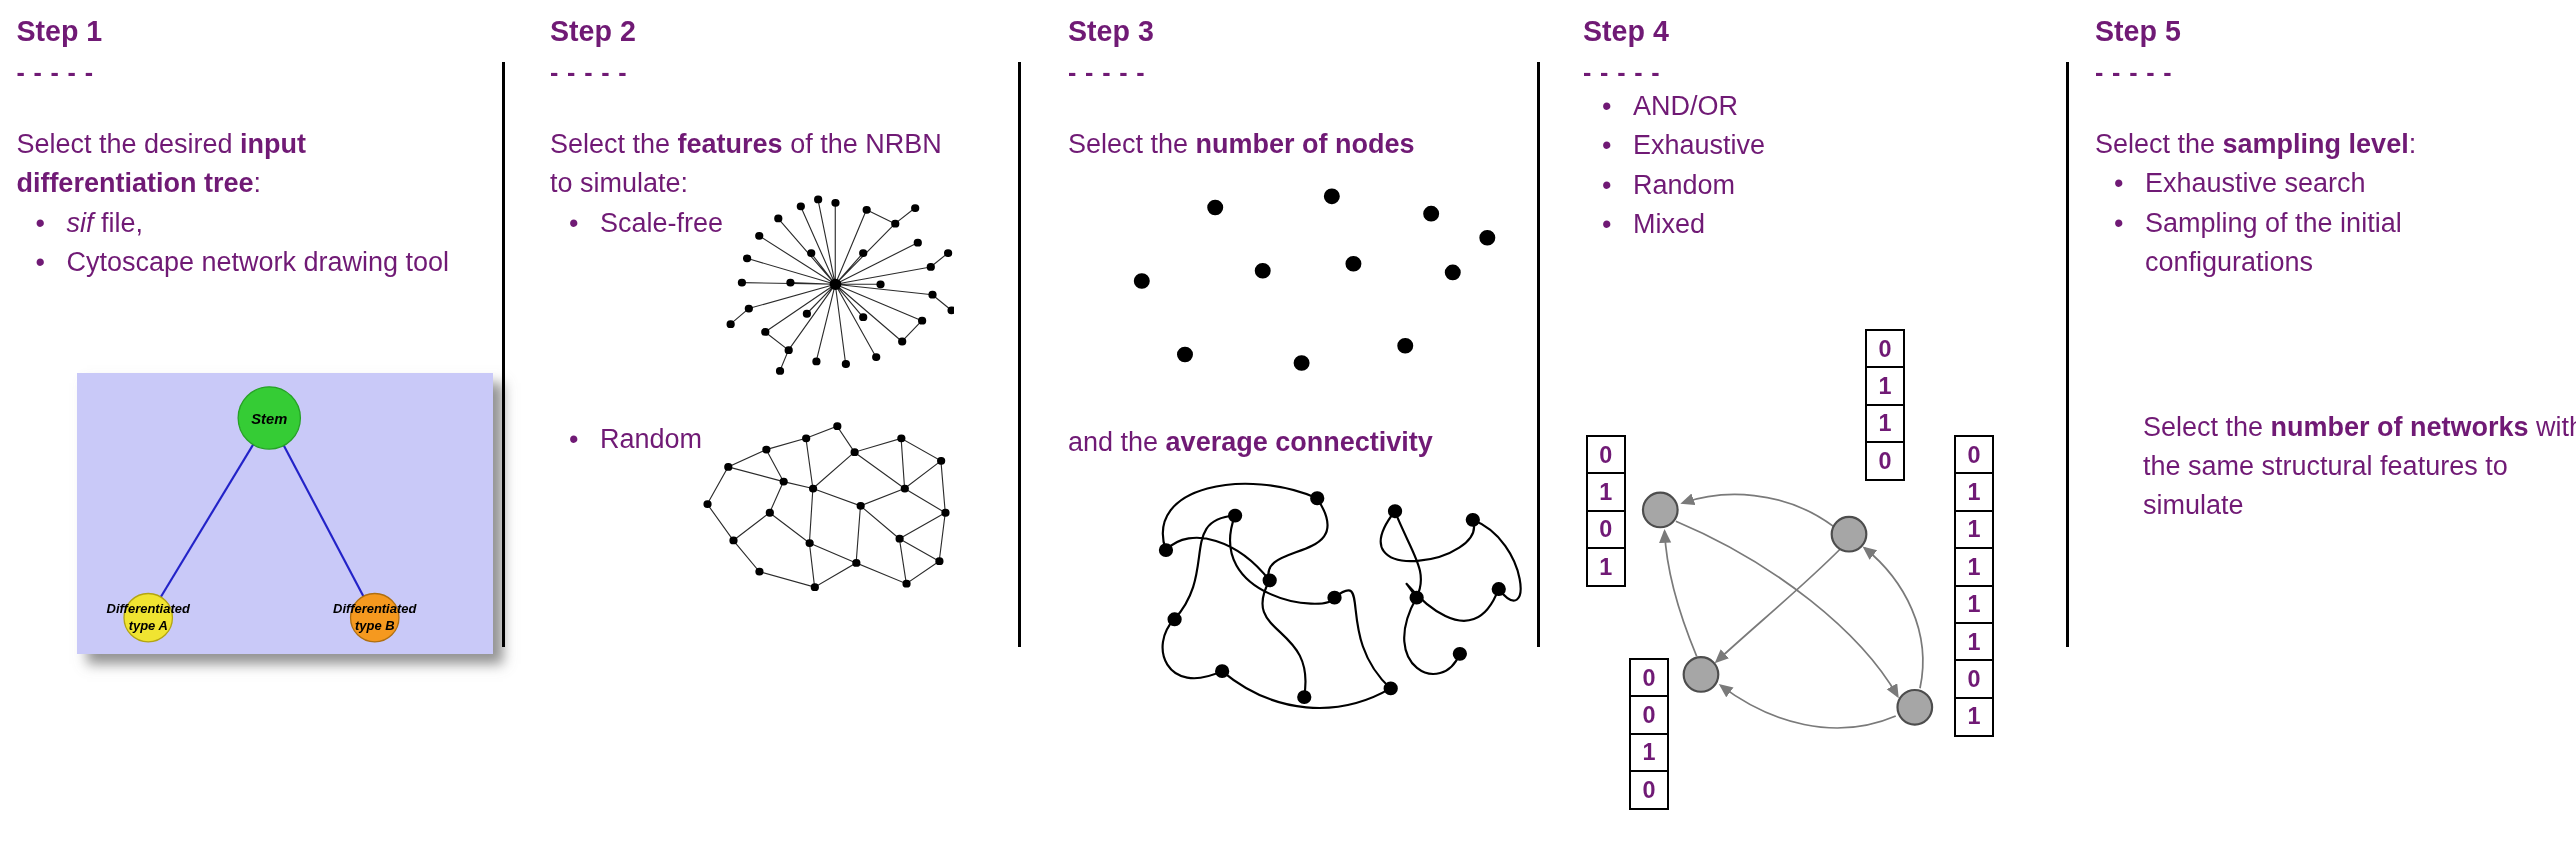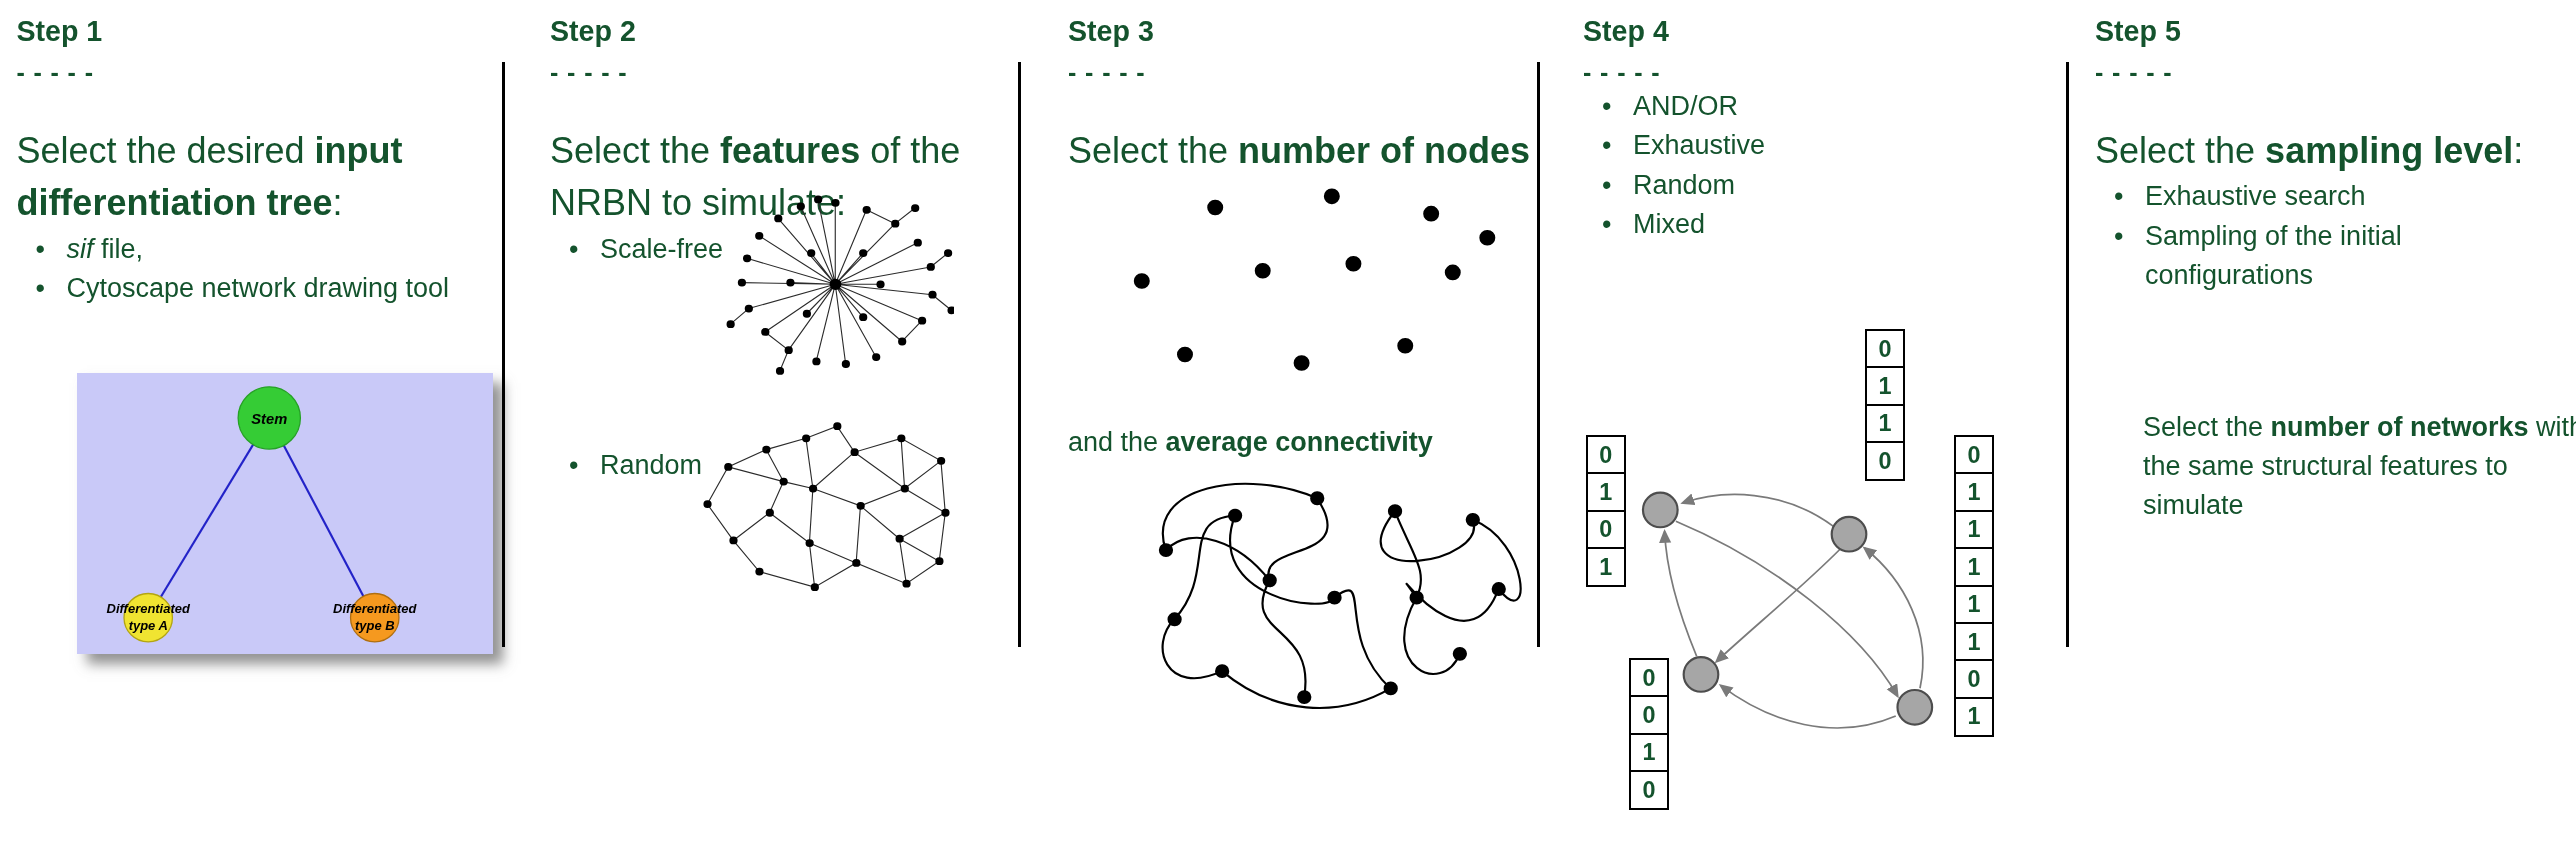--- a/index.html
+++ b/index.html
@@ -1,30 +1,30 @@
 <!DOCTYPE html>
 <html style="font-size:14px"><head>
 <meta charset="utf-8">
 <style>
   * { margin:0; padding:0; box-sizing:border-box; }
   html,body { background:#ffffff; }
   .canvas {
     position:relative; width:2576px; height:851px; background:#fff;
-    font-family:"Liberation Sans", sans-serif; color:#14532d; overflow:hidden;
+    font-family:"Liberation Sans", sans-serif; color:#701a75; overflow:hidden;
   }
   .col { position:absolute; top:16.4px; }
   .col-1 { left:16.4px;   width:472px; }
   .col-2 { left:550px;  width:414px; }
   .col-3 { left:1068px; width:485px; }
   .col-4 { left:1583px; width:454px; }
   .col-5 { left:2095px; width:474px; }
 
   .step-title { font-size:28.6px; font-weight:700; line-height:1.1; }
   .dashes { font-size:25px; font-weight:700; margin-top:10.4px; letter-spacing:0.9px; }
-  .body-text { font-size:36px; line-height:1.45; margin-top:38px; }
+  .body-text { font-size:27px; line-height:1.45; margin-top:38px; }
   .bullets { list-style:none; font-size:27px; line-height:1.45; }
   .bullets li { position:relative; padding-left:50px; }
   .bullets li::before { content:"\2022"; position:absolute; left:19px; top:0; }
   .gap-random { margin-top:177px; }
 
   .divider { position:absolute; top:62px; width:2.6px; height:585px; background:#000; }
   .div-1 { left:502px; } .div-2 { left:1018px; } .div-3 { left:1537px; } .div-4 { left:2066px; }
 
   .tree-fig {
     position:absolute; left:77px; top:373px; width:416px; height:281px;

